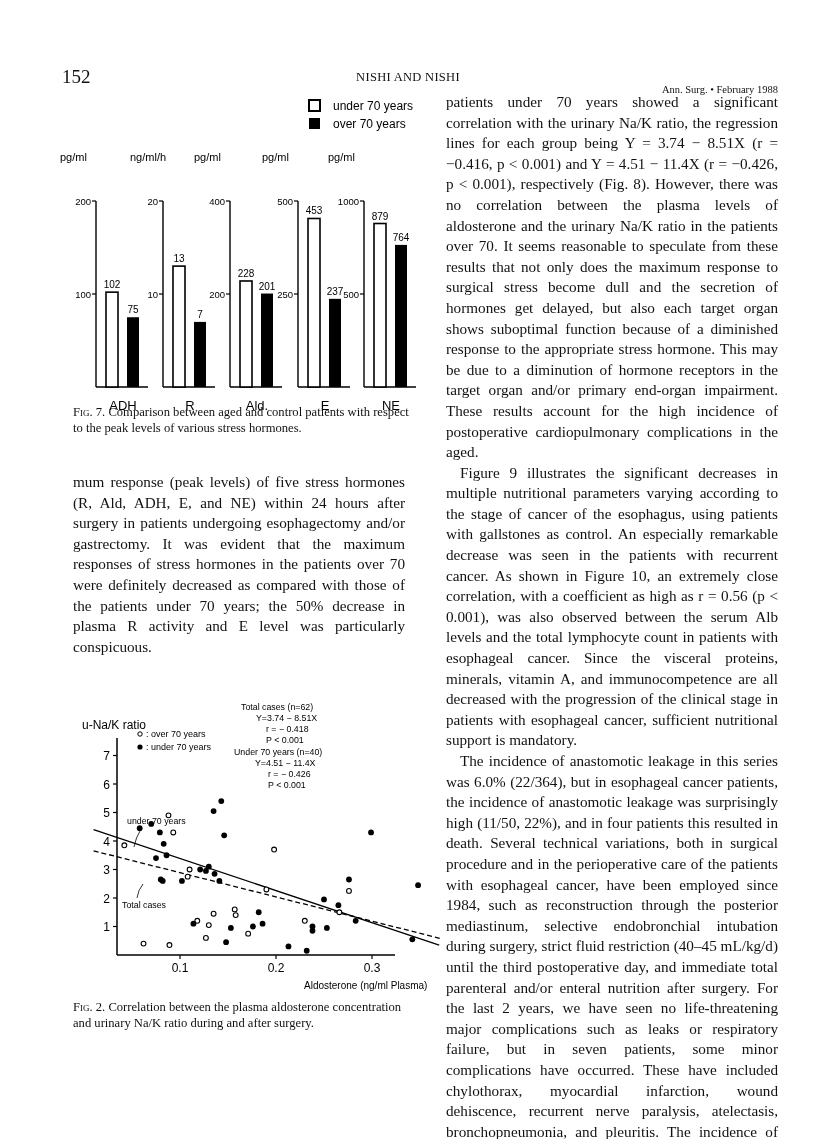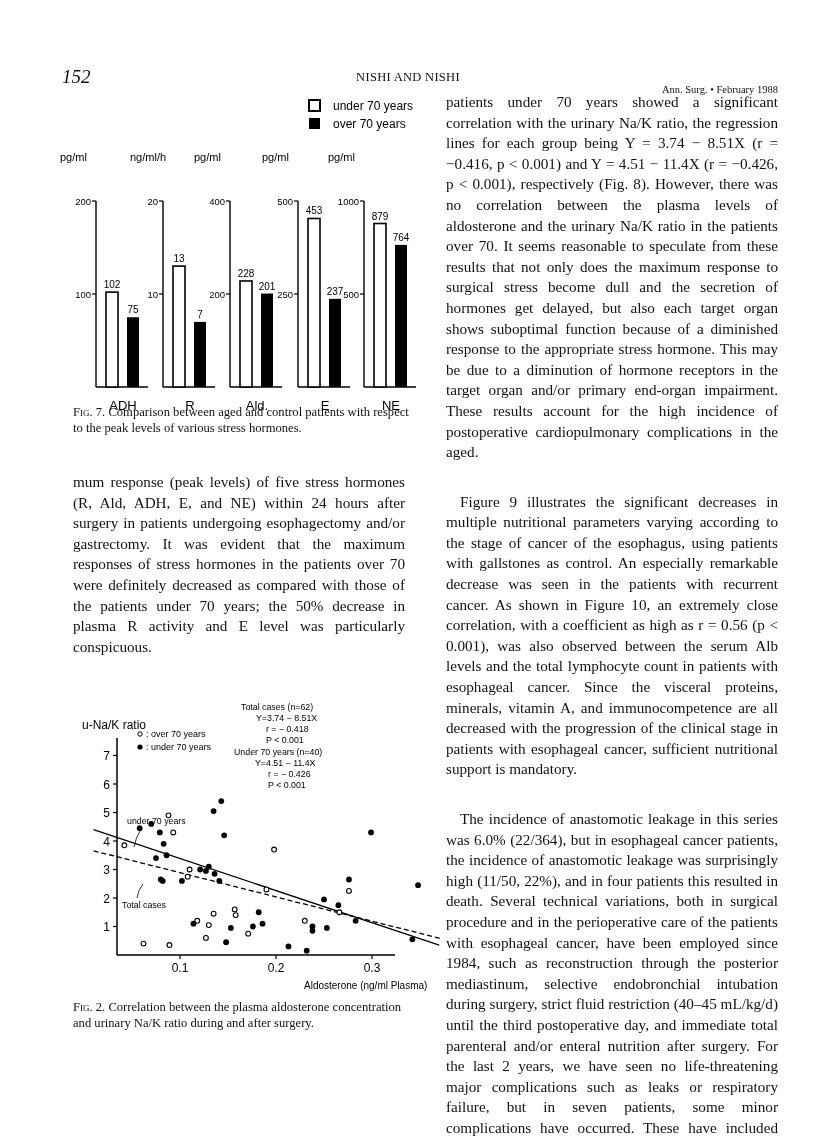--- a/index.html
+++ b/index.html
@@ -1,24 +1,24 @@
 <!DOCTYPE html>
 <html><head>
 <meta charset="utf-8">
 <style>
   html, body { margin: 0; padding: 0; background: #ffffff; }
   body { width: 816px; height: 1139px; position: relative; overflow: hidden; color: #111; }
   .serif { font-family: "Liberation Serif", "DejaVu Serif", serif; }
   .abs { position: absolute; }
-  #page-num { left: 62px; top: 66px; font-size: 19px; font-style: italic; }
+  #page-num { left: 62px; top: 66px; font-size: 19px; }
   #running-title { left: 0; width: 816px; top: 70px; text-align: center; font-size: 12.5px; letter-spacing: 0.3px; }
   #journal-ref { right: 38px; top: 84px; font-size: 10.5px; }
   .col-text { font-size: 15.2px; line-height: 20.6px; text-align: justify; }
   .col-text p { margin: 0; }
-  .col-text p.indent { text-indent: 14px; margin-top: 29px; }
+  .col-text p.indent { text-indent: 14px; }
   #right-col { left: 446px; top: 92px; width: 332px; }
   #left-text { left: 73px; top: 472px; width: 332px; }
   .caption { font-size: 12.6px; line-height: 16px; }
   .caption .sc { font-variant: small-caps; }
   #fig7-caption { left: 73px; top: 404px; width: 336px; }
   #fig8-caption { left: 73px; top: 999px; width: 336px; }
   svg text { font-family: "Liberation Sans", "DejaVu Sans", sans-serif; }
 </style>
 </head>
 <body>

